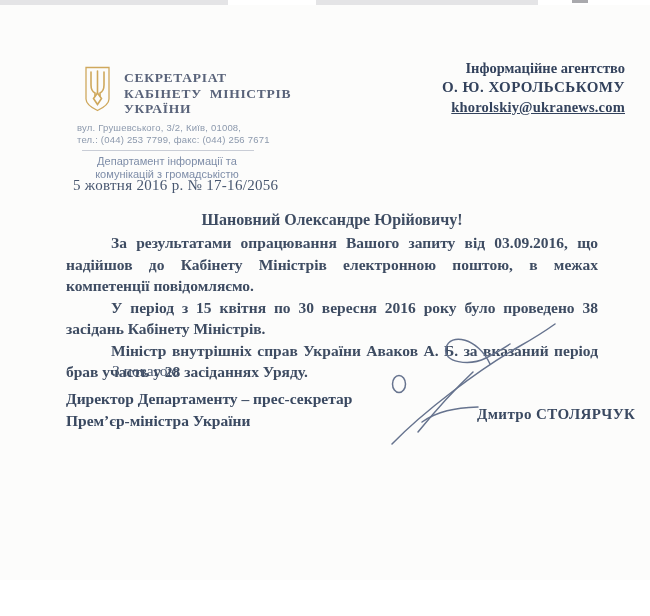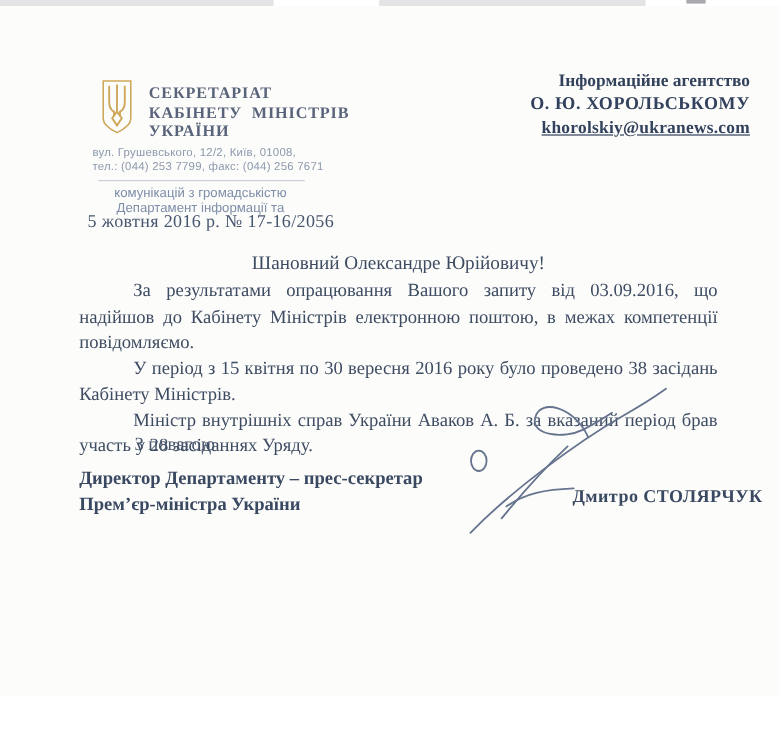--- a/index.html
+++ b/index.html
@@ -56,21 +56,21 @@
   
   .recipient {
     position:absolute; right:25px; top:60px;
     text-align:right; font-weight:bold;
     color:#33425c; font-size:14.5px; line-height:17.5px;
   }
   .recipient .addressee { font-size:15px; letter-spacing:0.5px; padding-top:1px; }
   .recipient .email { text-decoration:underline; padding-top:3px; letter-spacing:0.2px; }
 
   
-  .body-block { position:absolute; left:66px; top:211px; width:532px; }
+  .body-block { position:absolute; left:66px; top:211px; width:532px;font-weight:bold; }
   .salutation { text-align:center; font-size:16px; margin:0 0 3px 0; color:#3e4c62; }
   .para {
     margin:0; text-align:justify; text-indent:45px;
     font-size:15.5px; line-height:21.5px; color:#3e4c62;
   }
 
   .closing { position:absolute; left:112px; top:362px; font-size:15.5px; color:#46546c;font-family:Liberation Serif, serif; }
 
   .sig-title {
     position:absolute; left:66px; top:388px;
@@ -109,29 +109,29 @@
     </svg>
   </div>
 
   <div class="org">
     <div class="line1">СЕКРЕТАРІАТ</div>
     <div class="line2">КАБІНЕТУ МІНІСТРІВ</div>
     <div class="line3">УКРАЇНИ</div>
   </div>
 
   <div class="address">
-    <div>вул. Грушевського, 12/2, Київ, 01008,</div>
+    <div>вул. Грушевського, 3/2, Київ, 01008,</div>
     <div>тел.: (044) 253 7799, факс: (044) 256 7671</div>
   </div>
 
   <div class="rule"></div>
 
   <div class="department">
+    <div>Департамент інформації та</div>
     <div>комунікацій з громадськістю</div>
-    <div>Департамент інформації та</div>
   </div>
 
   <div class="dateline">5 жовтня 2016 р. № 17-16/2056</div>
 
   <div class="recipient">
     <div>Інформаційне агентство</div>
     <div class="addressee">О. Ю. ХОРОЛЬСЬКОМУ</div>
     <div class="email">khorolskiy@ukranews.com</div>
   </div>
 

